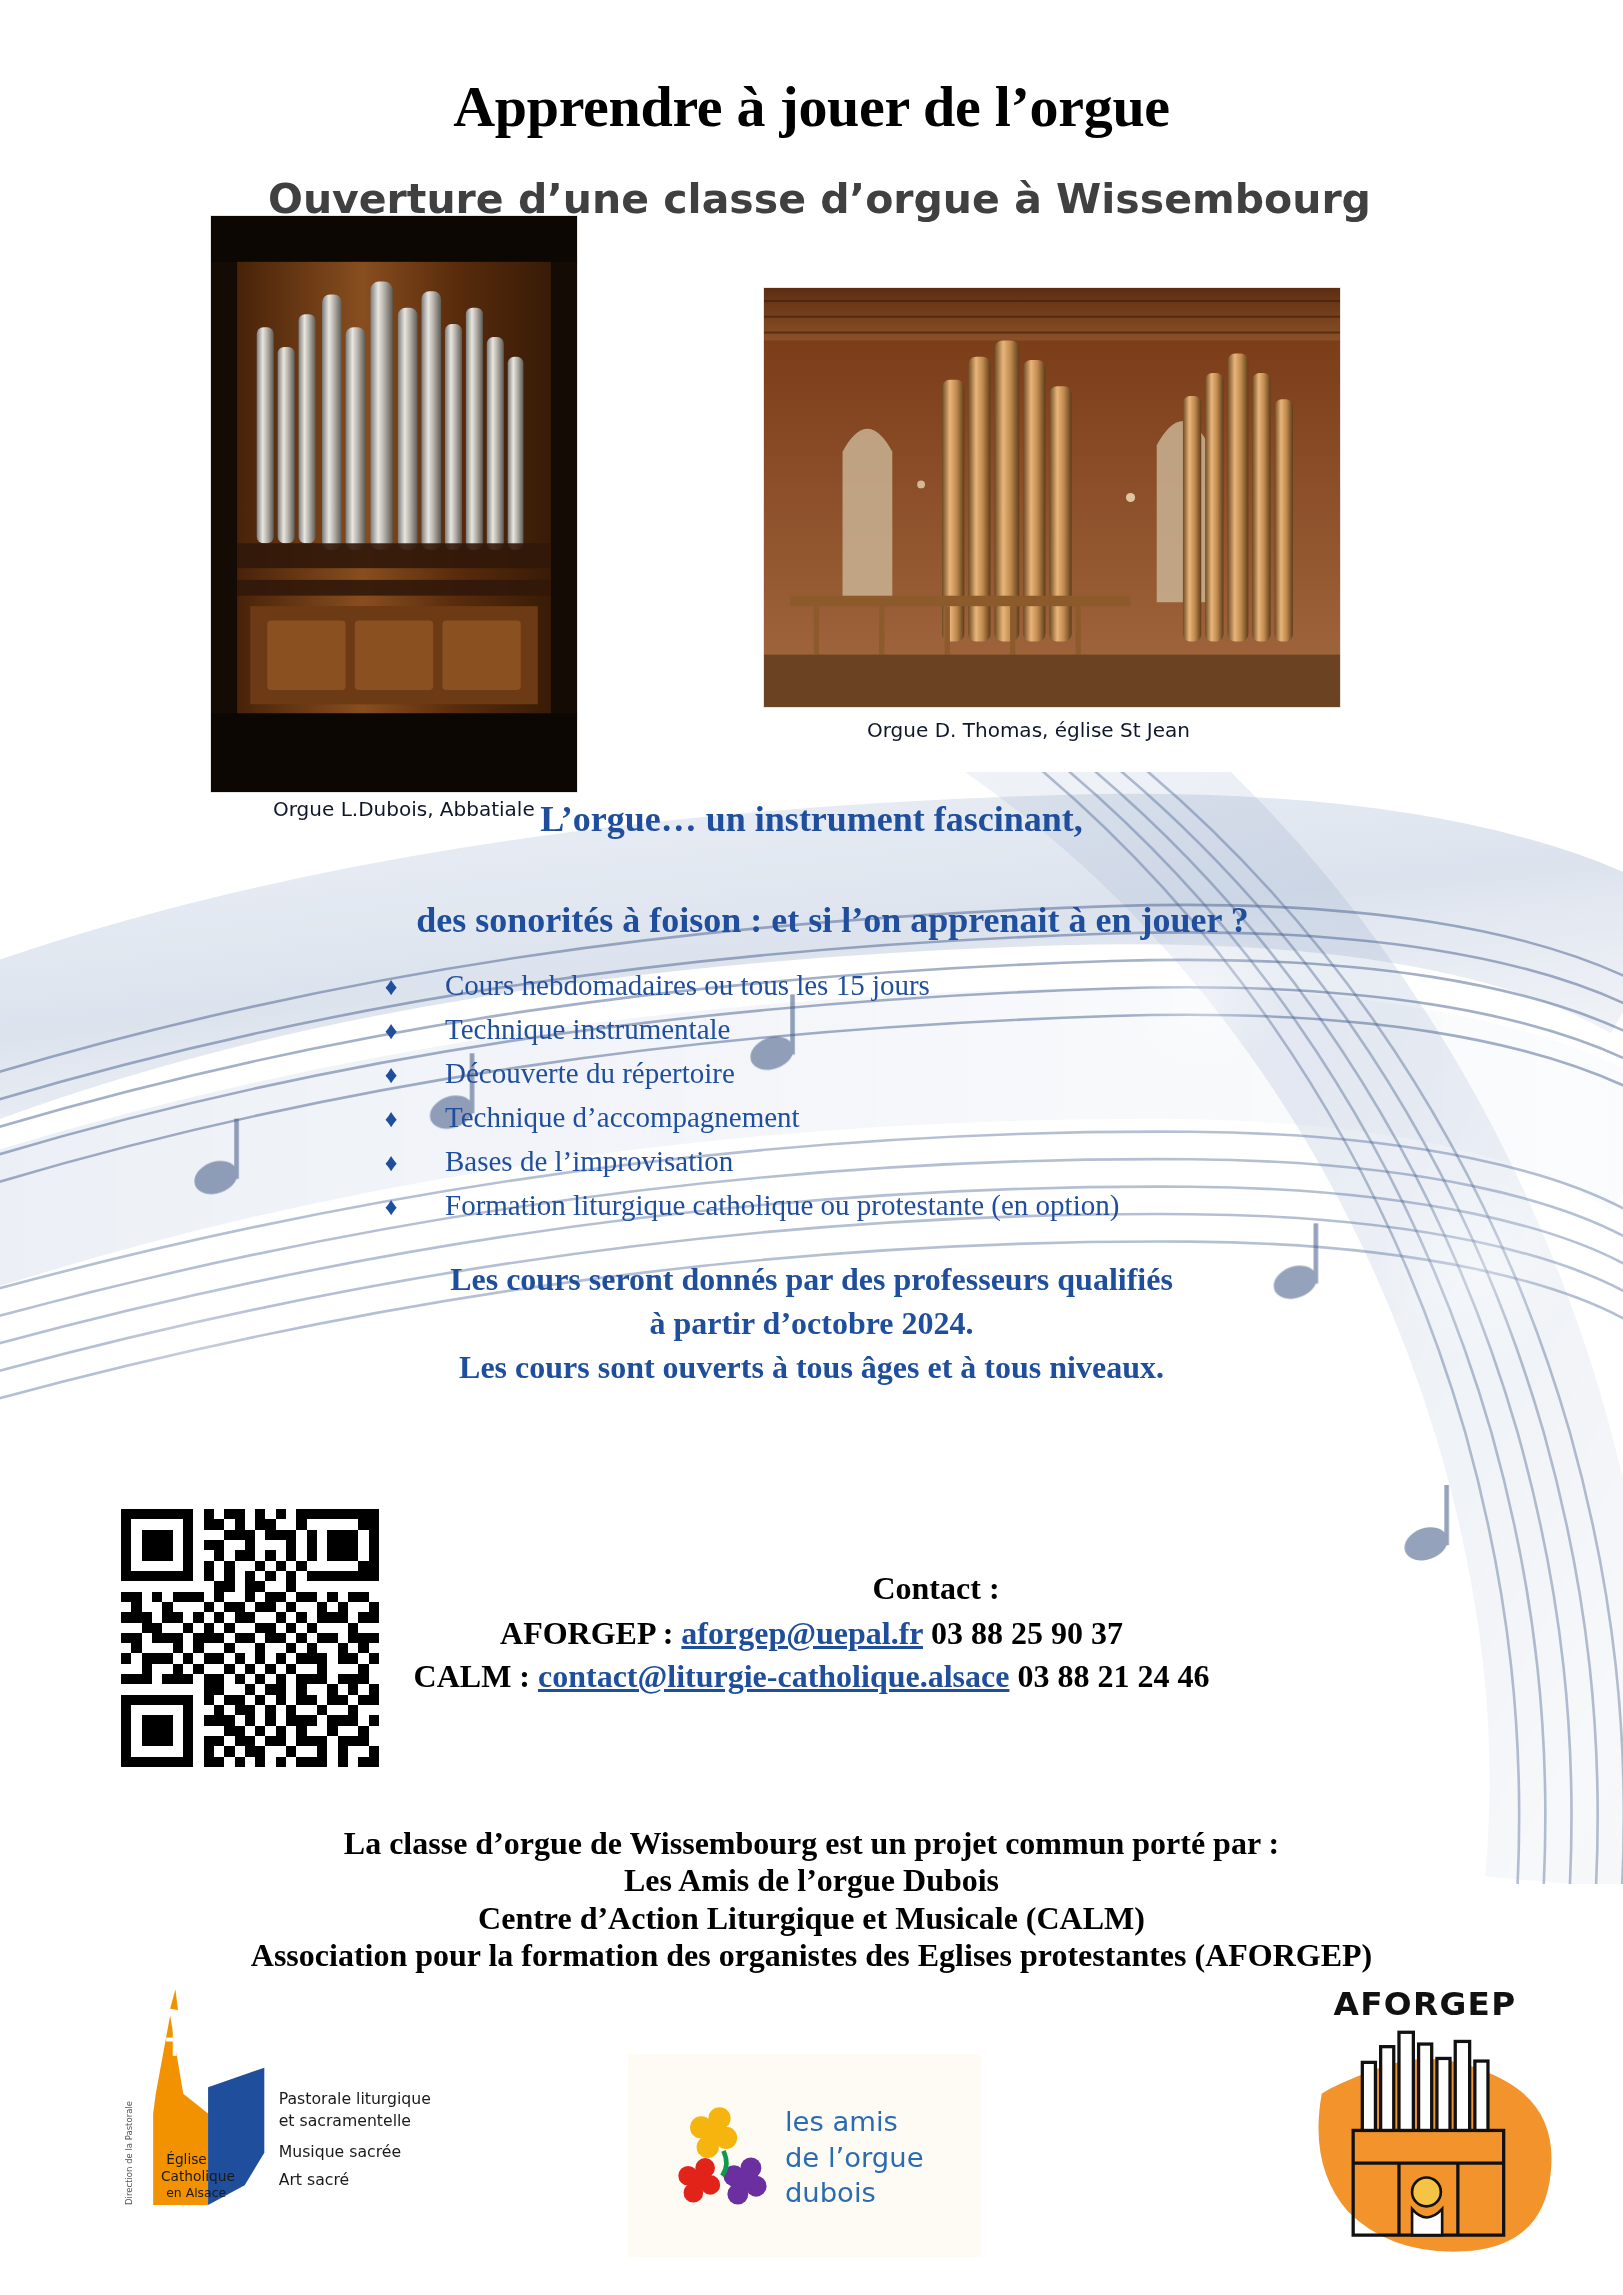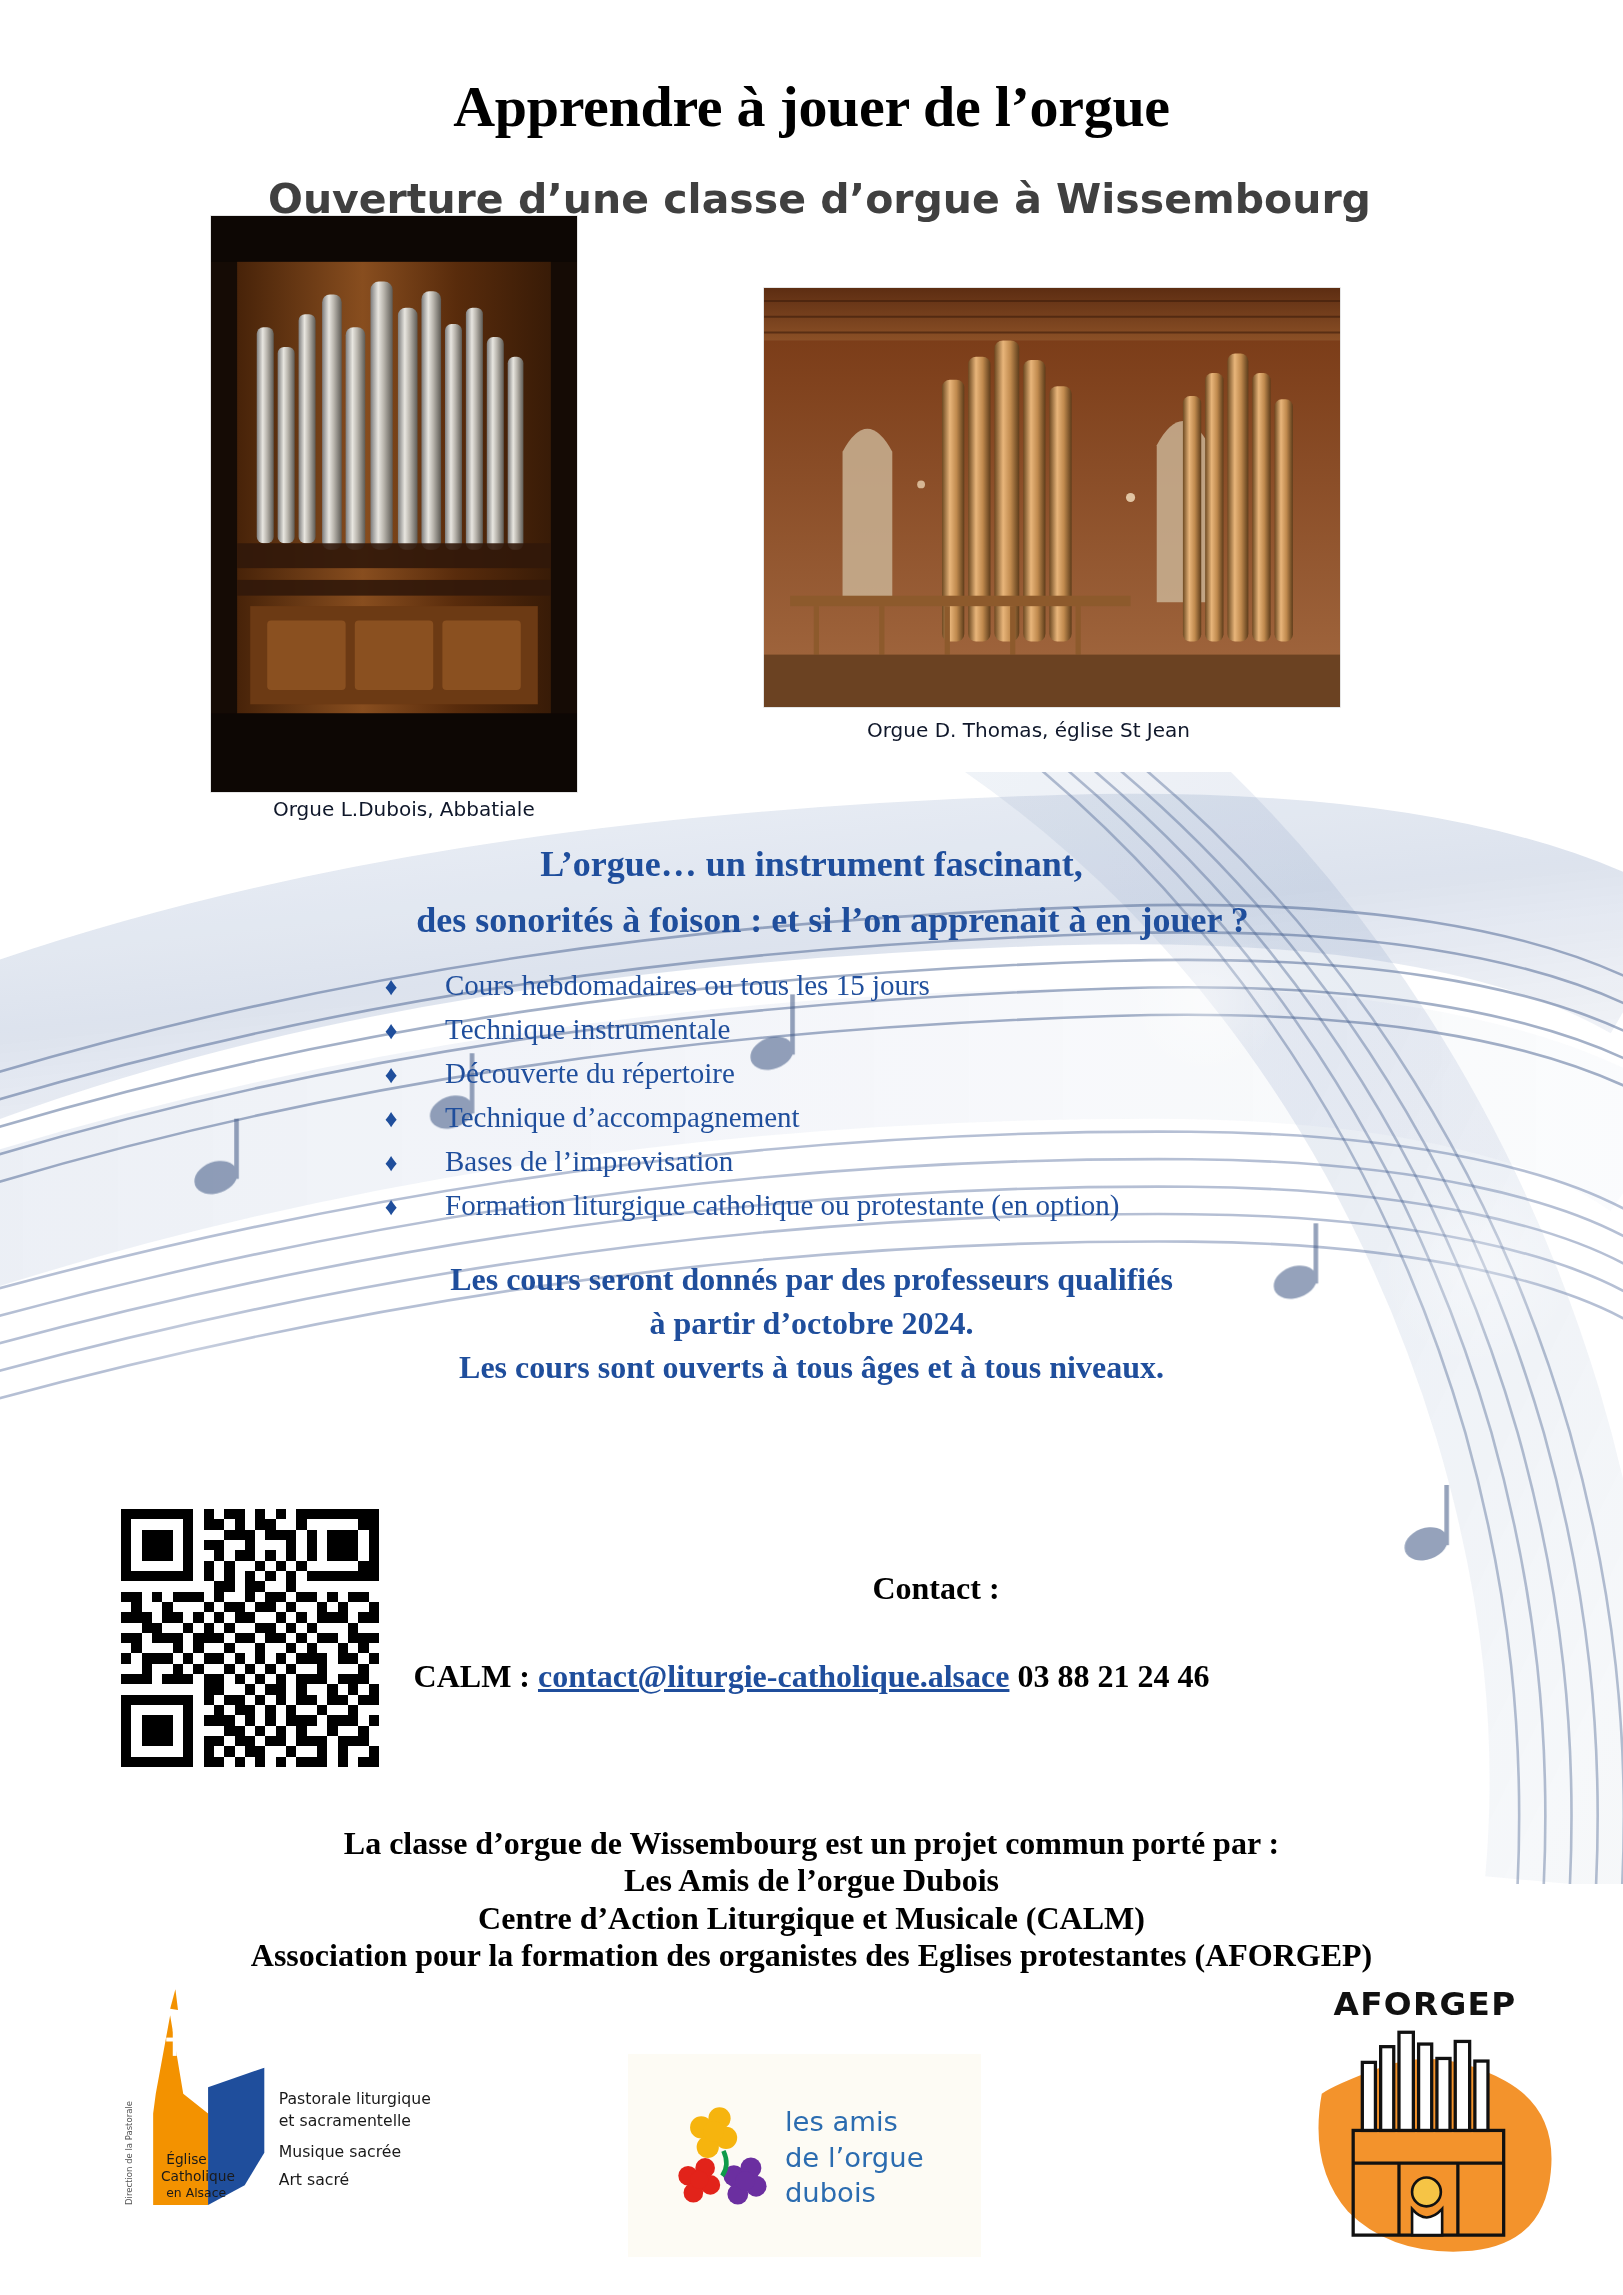--- a/index.html
+++ b/index.html
@@ -98,21 +98,21 @@
 
   
   .lead {
     position: absolute;
     left: 0; right: 0;
     text-align: center;
     color: #1F4E9C;
     font-weight: bold;
     font-size: 36px;
   }
-  .lead-1 { top: 843px; font-family: Liberation Serif, serif; }
+  .lead-1 { top: 798px; font-family: Liberation Serif, serif; }
   .lead-2 { top: 899px; padding-left: 42px; }
 
   
   .bullets {
     position: absolute;
     left: 373px;
     top: 969px;
     width: 1112px;
   }
   .bullet-row {
@@ -794,20 +794,23 @@
           <rect x="18" y="24" width="1" height="1"></rect>
           <rect x="19" y="24" width="1" height="1"></rect>
           <rect x="21" y="24" width="1" height="1"></rect>
           <rect x="23" y="24" width="1" height="1"></rect>
           <rect x="24" y="24" width="1" height="1"></rect>
         </g>
     </svg>
   </div>
 
   <div class="contact-title">Contact :</div>
+  <div class="contact-line contact-1">
+    <span>AFORGEP : </span><a class="mailto" href="#">aforgep@uepal.fr</a><span> 03 88 25 90 37</span>
+  </div>
   <div class="contact-line contact-2">
     <span>CALM : </span><a class="mailto" href="#">contact@liturgie-catholique.alsace</a><span>  03 88 21 24 46</span>
   </div>
 
   <div class="footer-block foot-1">La classe d’orgue de Wissembourg est un projet commun porté par :</div>
   <div class="footer-block foot-2">Les Amis de l’orgue Dubois</div>
   <div class="footer-block foot-3">Centre d’Action Liturgique et Musicale (CALM)</div>
   <div class="footer-block foot-4">Association pour la formation des organistes des Eglises protestantes (AFORGEP)</div>
 
   <div class="logo logo-calm">

